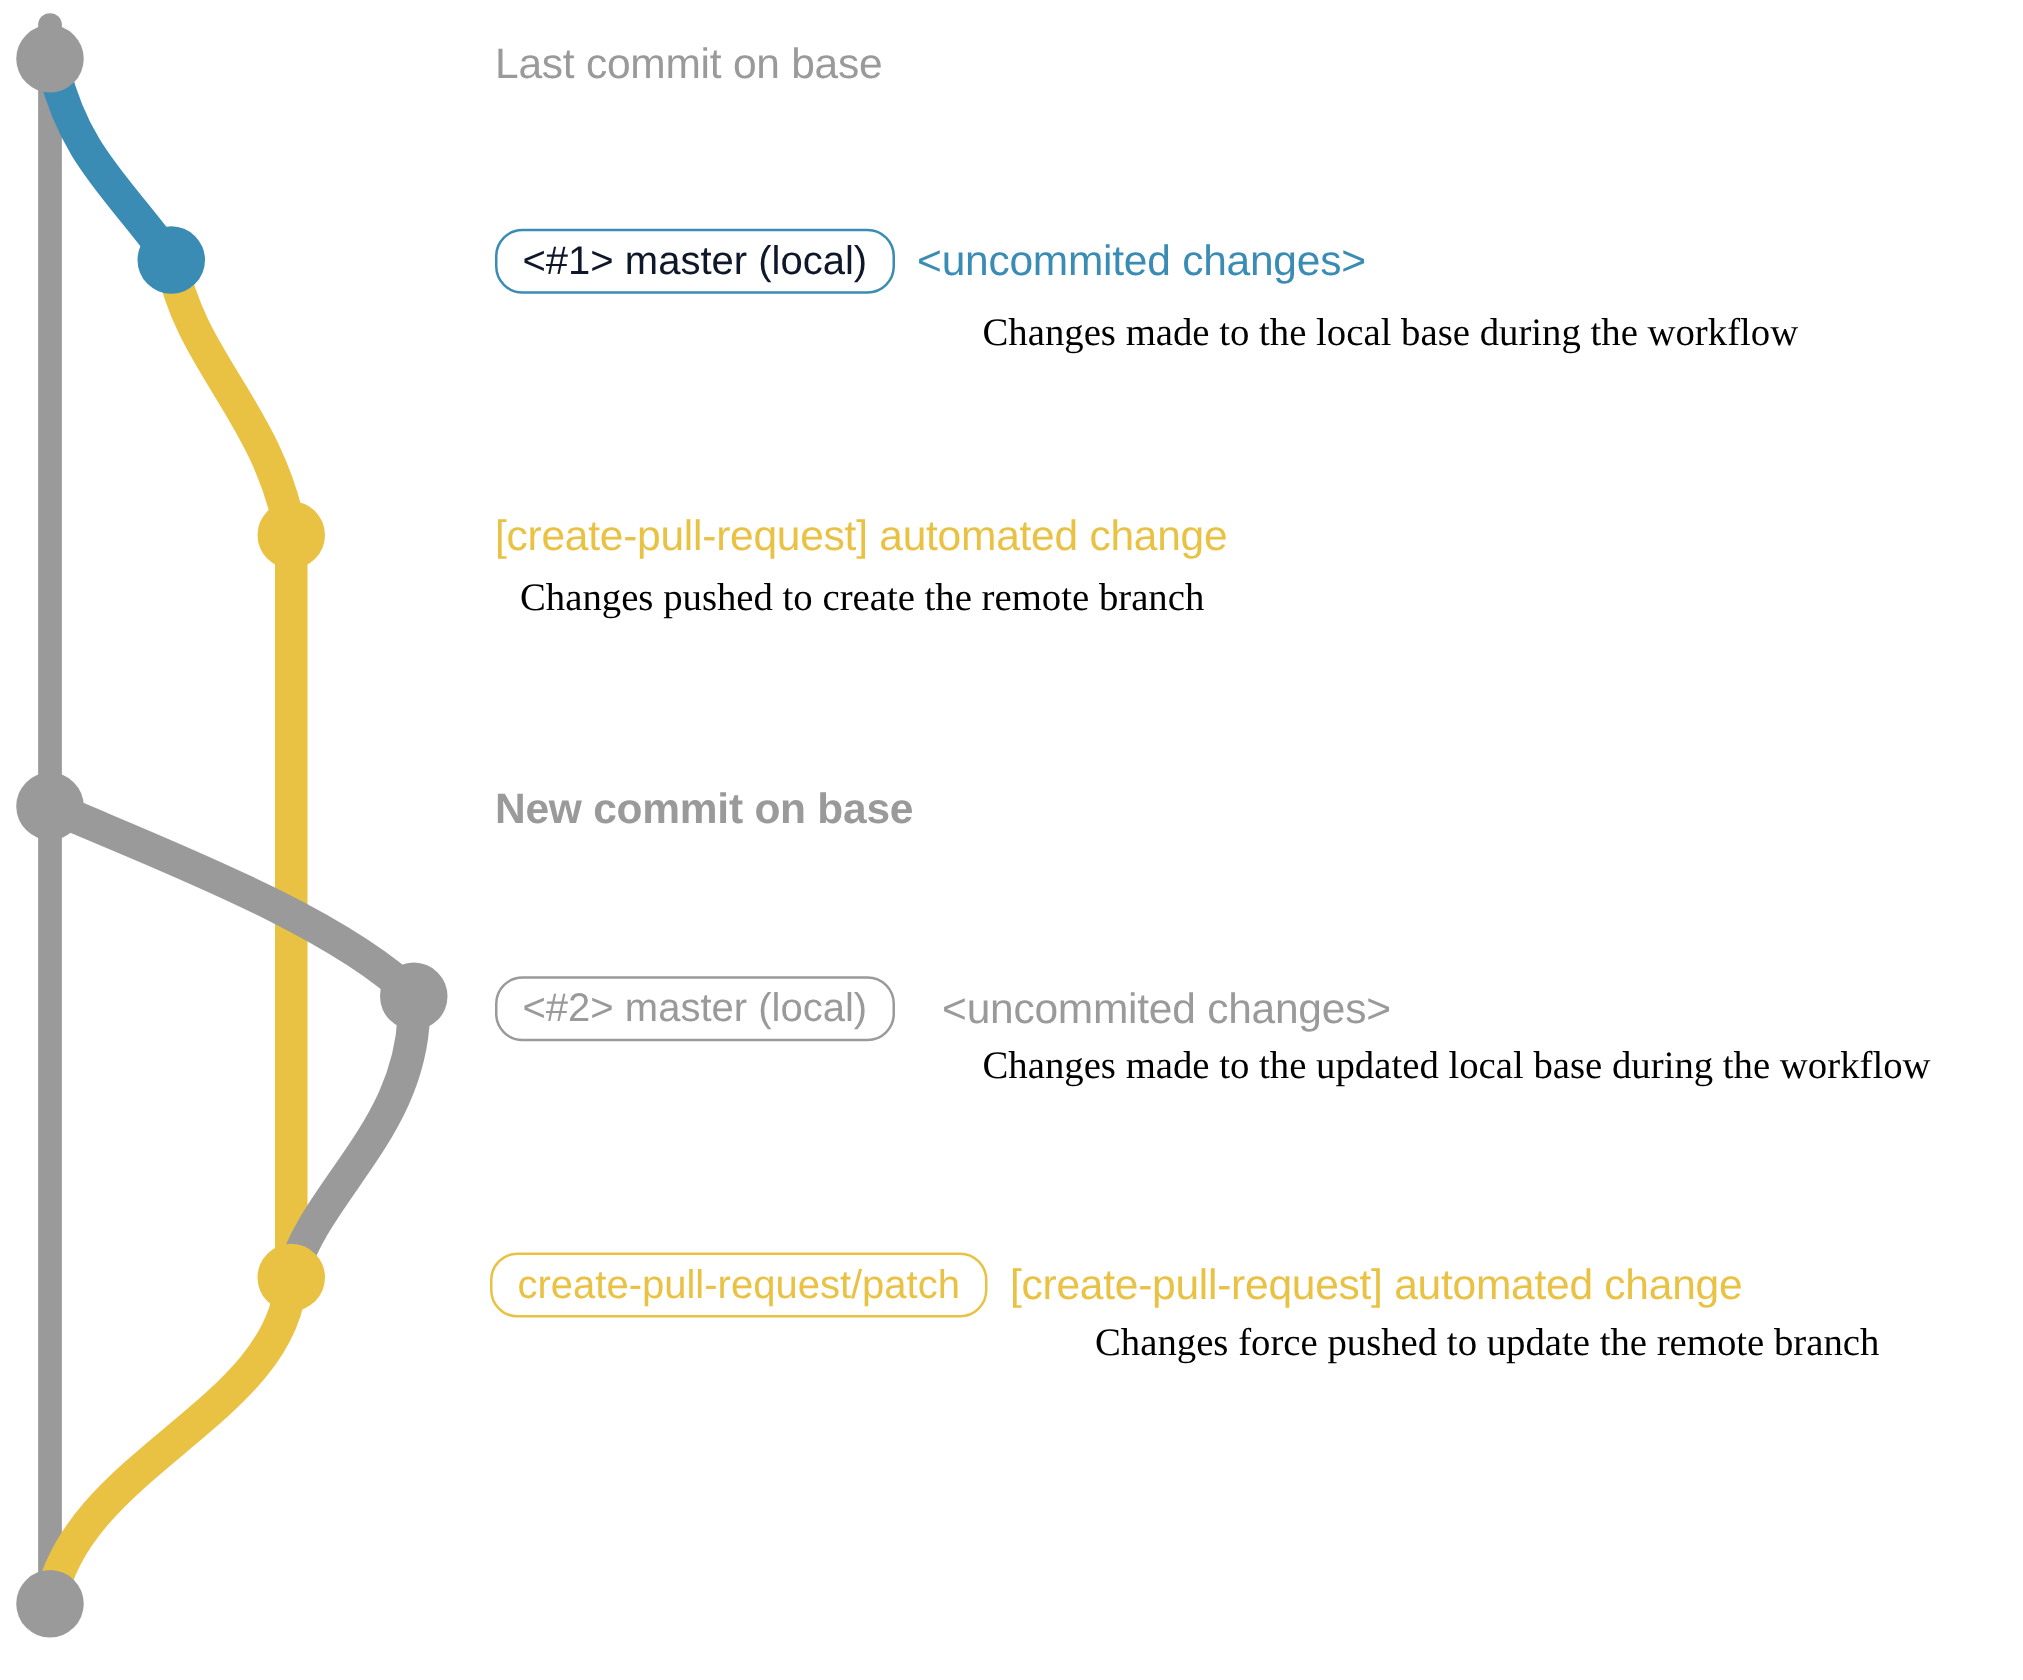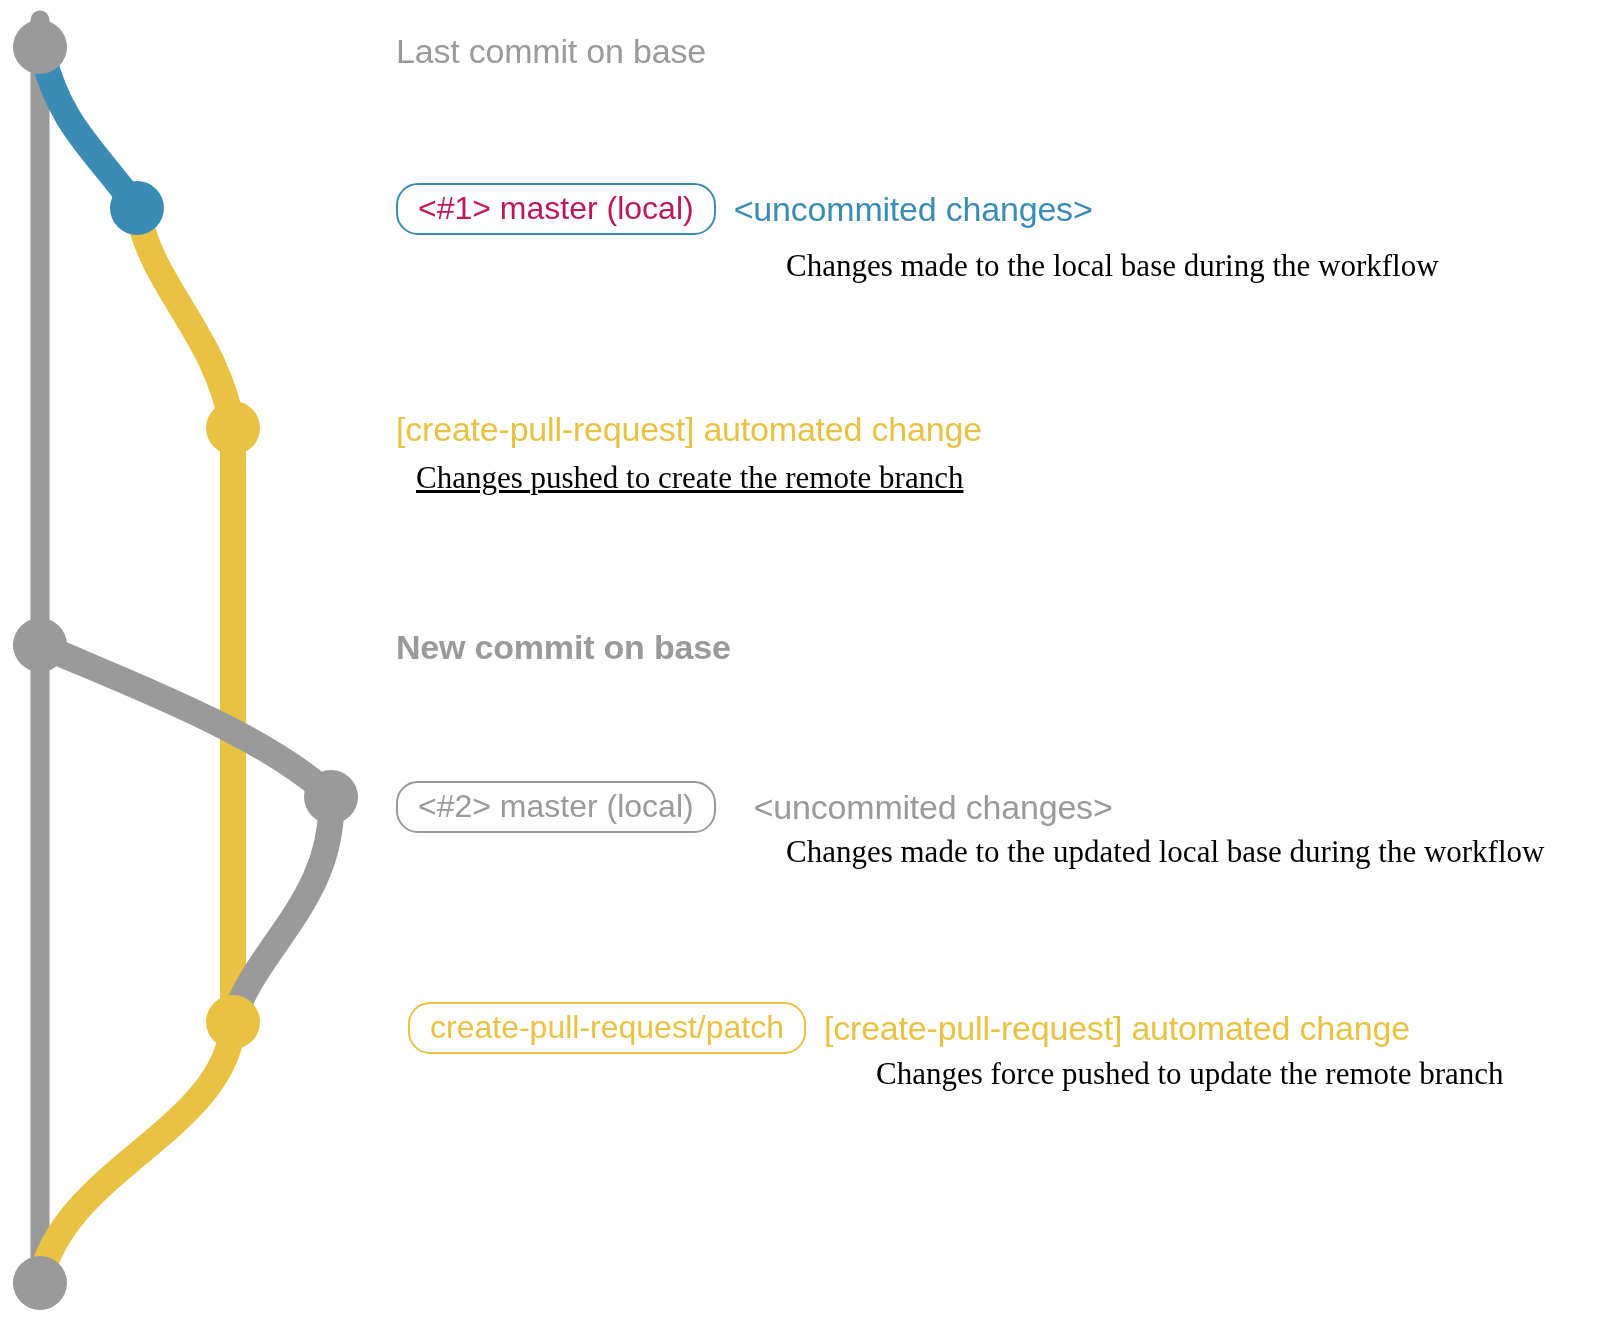--- a/index.html
+++ b/index.html
@@ -53,21 +53,21 @@
     border: 2px solid #9a9a9a;
     border-radius: 22px;
     padding: 7px 20px 9px 20px;
     font-family: "Liberation Sans", sans-serif;
     font-stretch: condensed;
     font-size: 32px;
     line-height: 1;
     color: #9a9a9a;
     background: transparent;
   }
-  .badge.blue   { border-color: #3a8cb4; color: #be185d; }
+  .badge.blue   { border-color: #3a8cb4; color: #0f172a; }
   .badge.yellow { border-color: #e9c244; color: #e9c244; }
   .badge.gray   { border-color: #9a9a9a; color: #9a9a9a; }
 
   .commit-msg {
     margin-left: 18px;
     font-family: "Liberation Sans", sans-serif;
     font-stretch: condensed;
     font-size: 34px;
     letter-spacing: -0.2px;
     color: #9a9a9a;
@@ -84,28 +84,28 @@
     color: #000000;
     white-space: nowrap;
   }
 
   
   #row-last-commit      { left: 396px; top: 32px; }
   #row-badge1           { left: 396px; top: 183px; }
   #desc1                { left: 786px; top: 248px; }
 
   #row-auto-change-1    { left: 396px; top: 410px; }
-  #desc2                { left: 416px; top: 460px; text-decoration: underline; }
+  #desc2                { left: 416px; top: 460px; }
 
   #row-new-commit       { left: 396px; top: 628px; font-weight: bold; }
 
   #row-badge2           { left: 396px; top: 781px; gap: 20px; }
   #desc3                { left: 786px; top: 834px; }
 
-  #row-badge3           { left: 408px; top: 1002px; }
+  #row-badge3           { left: 392px; top: 1002px; }
   #desc4                { left: 876px; top: 1056px; }
 
   #row-badge4           { left: 396px; top: 1224px; }
 </style>
 </head>
 <body>
 
 <svg id="graph-svg" viewBox="0 0 1618 1344">
 
   <path d="M 40 20 L 40 1283" stroke="#9a9a9a" stroke-width="19" fill="none" stroke-linecap="round"></path>

